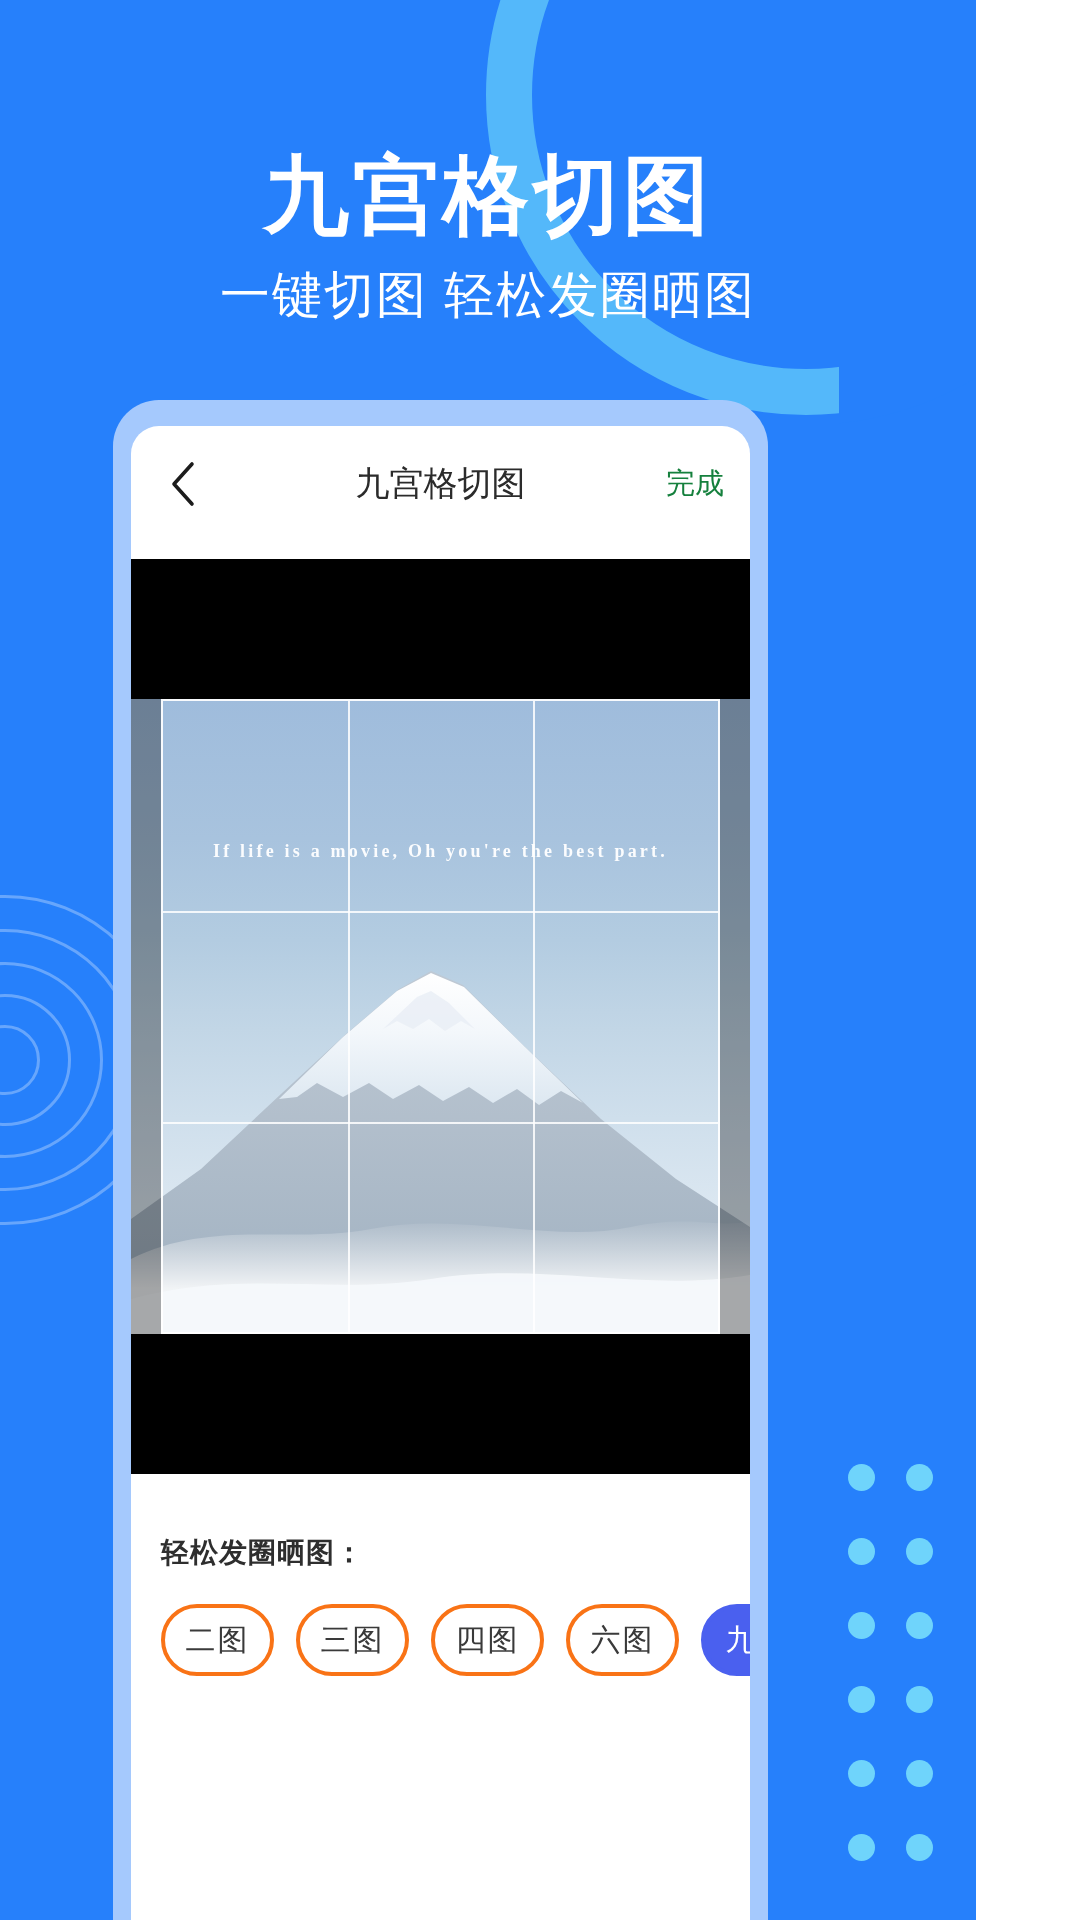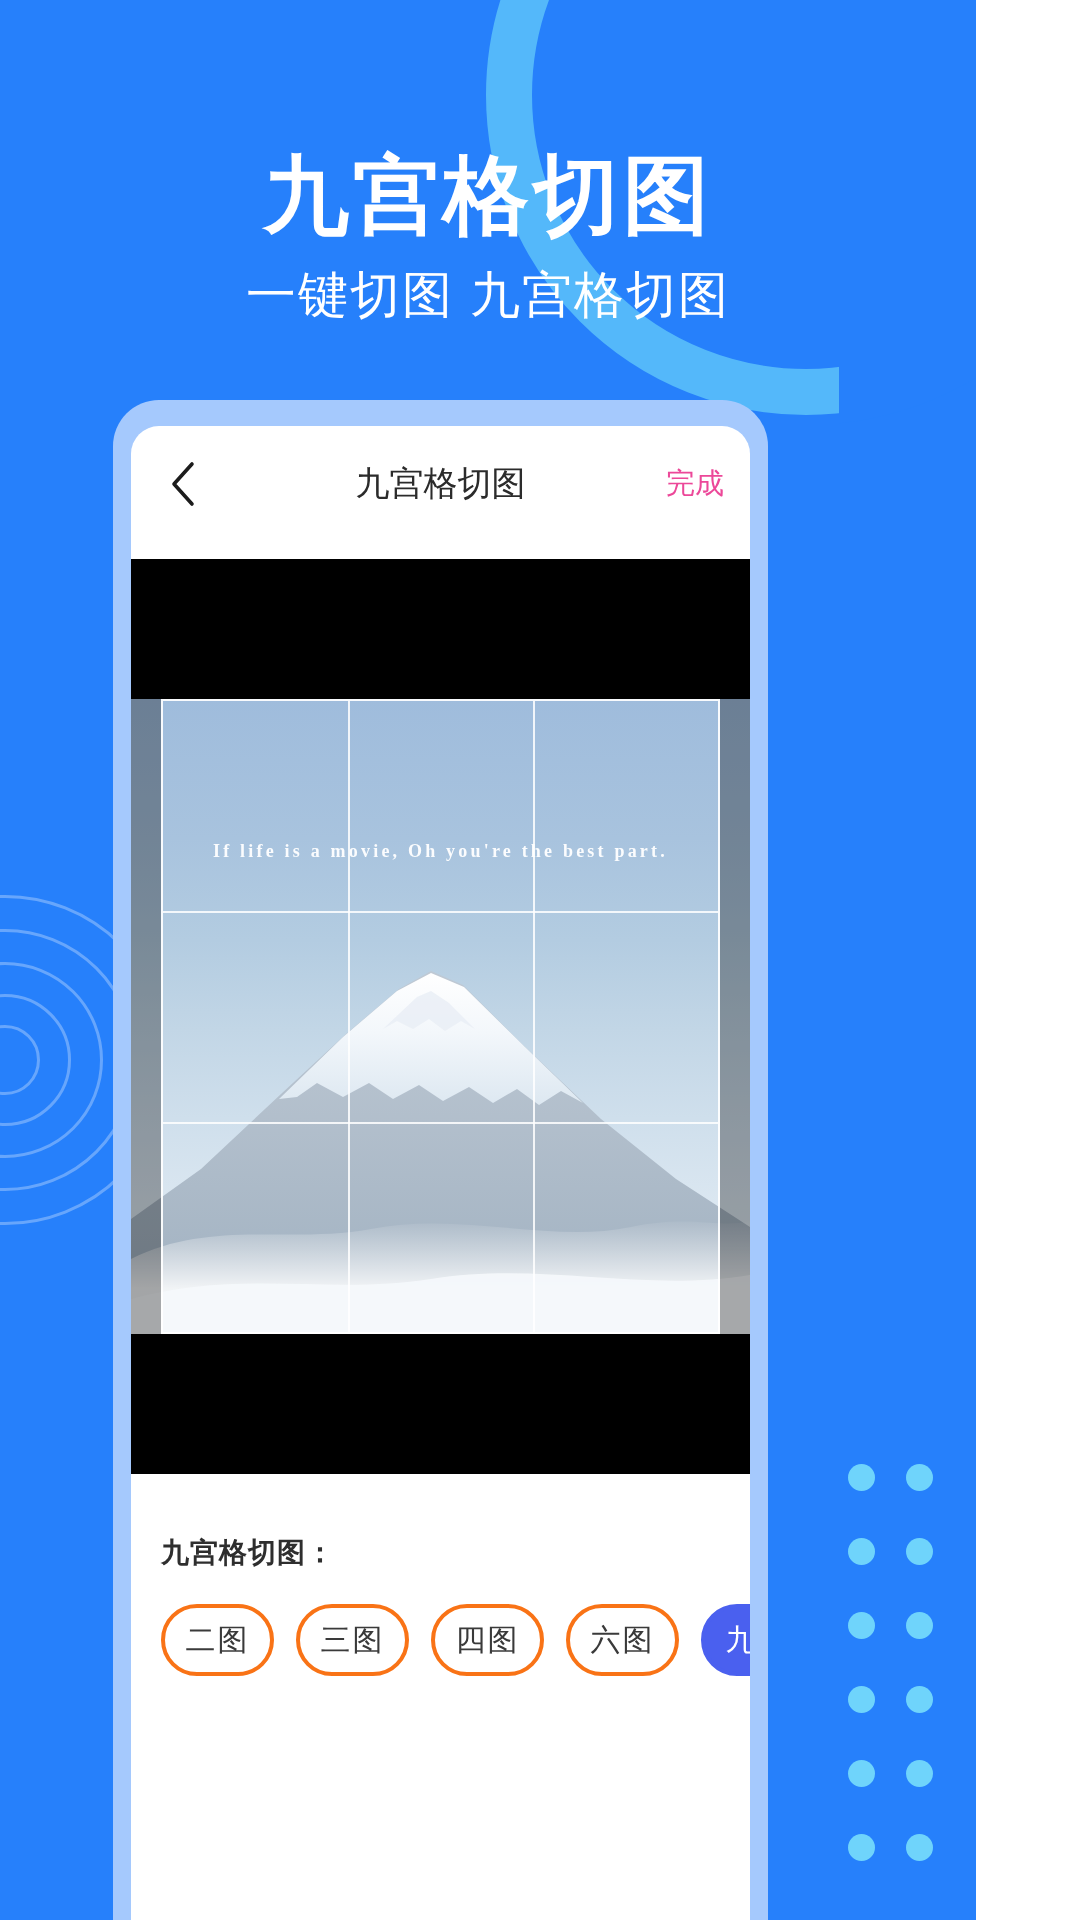--- a/index.html
+++ b/index.html
@@ -121,21 +121,21 @@
     position: absolute;
     left: 0; right: 0;
     text-align: center;
     font-size: 34px;
     color: #2b2b2b;
     pointer-events: none;
   }
   .nav-done {
     margin-left: auto;
     font-size: 29px;
-    color: #ec4899;
+    color: #15803d;
     position: relative;
     z-index: 2;
     text-align: right;
   }
 
   
   .preview {
     margin: 18px 0 0 0;
     width: 100%;
     height: 915px;
@@ -253,21 +253,21 @@
     <i></i>
       <i></i>
       <i></i>
       <i></i>
       <i></i>
       <i></i>
   </div>
 
   <div class="headline">
     <div class="title">九宫格切图</div>
-    <div class="subtitle">一键切图 九宫格切图</div>
+    <div class="subtitle">一键切图 轻松发圈晒图</div>
   </div>
 
   <div class="phone">
     <div class="phone-screen">
 
       <div class="navbar">
         <div class="nav-back">
           <span>
             <svg width="30" height="46" viewBox="0 0 30 46" aria-hidden="true">
               <path d="M24 3 L6 23 L24 43" fill="none" stroke="#1c1c1c" stroke-width="3.6" stroke-linecap="round" stroke-linejoin="round"></path>
@@ -317,21 +317,21 @@
 
         <div class="crop-frame">
           <div class="vline v1"></div>
           <div class="vline v2"></div>
           <div class="hline h1"></div>
           <div class="hline h2"></div>
         </div>
       </div>
 
       <div class="chooser">
-        <div class="chooser-label">九宫格切图：</div>
+        <div class="chooser-label">轻松发圈晒图：</div>
         <div class="chips">
           <div class="chip">二图</div>
           <div class="chip">三图</div>
           <div class="chip">四图</div>
           <div class="chip">六图</div>
           <div class="chip active">九图</div>
         </div>
       </div>
 
     </div>

